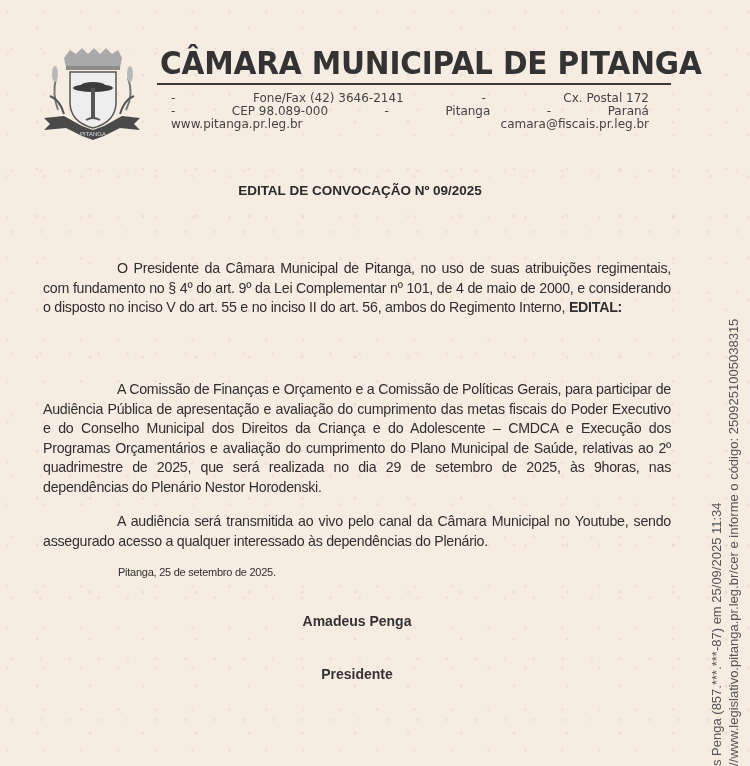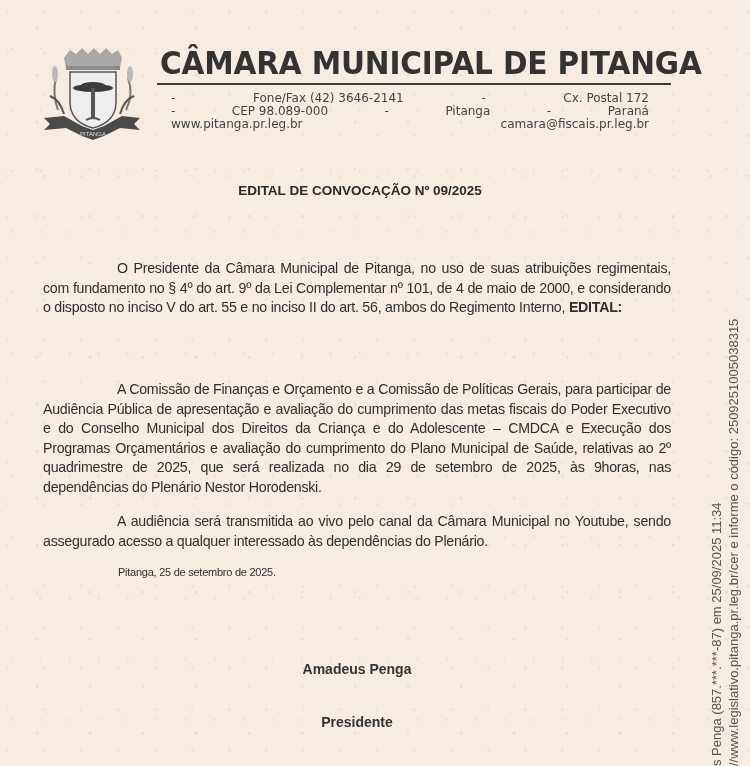--- a/index.html
+++ b/index.html
@@ -37,21 +37,21 @@
   .para {
     position: absolute; left: 43px; width: 628px;
     font-family: "Liberation Sans", sans-serif; font-size: 14.2px; line-height: 19.5px;
     text-align: justify; color: #2f2f2f; letter-spacing: -0.25px;
   }
   .para .indent { display: inline-block; width: 74px; }
   .p1 { top: 259px; }
   .p2 { top: 380px; }
   .p3 { top: 512px; }
   .date { position: absolute; left: 118px; top: 566px; font-size: 11px; color: #2f2f2f; letter-spacing: -0.25px; }
-  .sig { position: absolute; left: 257px; width: 200px; text-align: center; font-weight: bold; font-size: 14px; color: #333; margin-top: 48px; }
+  .sig { position: absolute; left: 257px; width: 200px; text-align: center; font-weight: bold; font-size: 14px; color: #333; }
   .sig.name { top: 613px; }
   .sig.role { top: 666px; }
   .side-stamp {
     position: absolute; left: 708px; top: 766px;
     transform: rotate(-90deg); transform-origin: left top;
     font-family: "Liberation Sans", sans-serif; font-size: 13px; line-height: 17px;
     color: #555; white-space: nowrap;
   }
 </style>
 </head>

